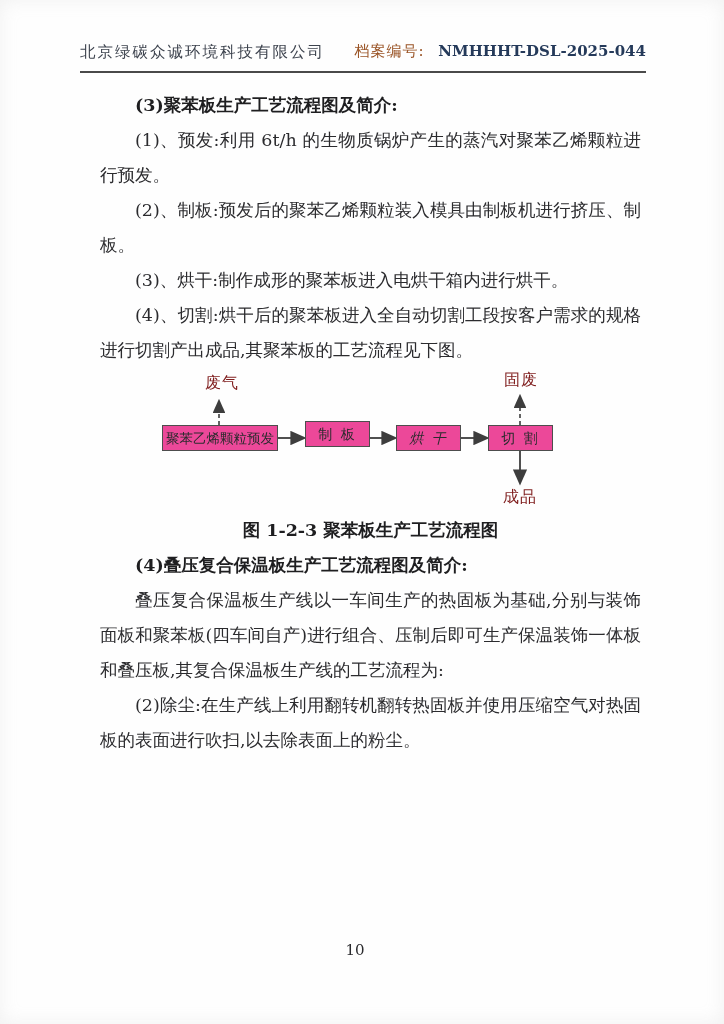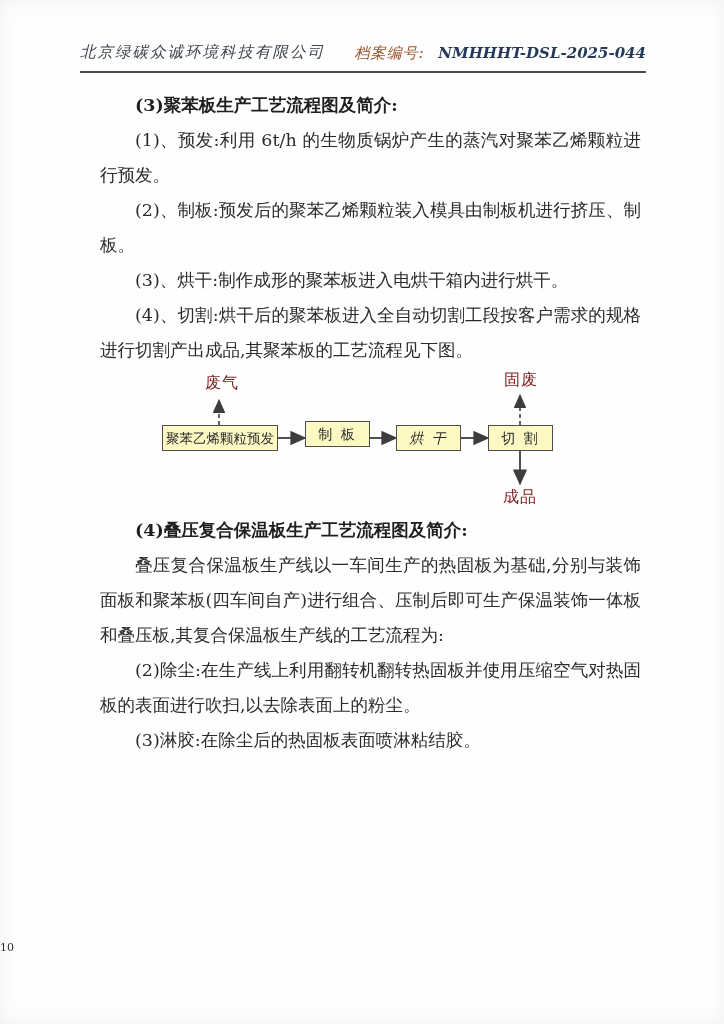--- a/index.html
+++ b/index.html
@@ -21,22 +21,21 @@
   
   .header {
     position: absolute;
     left: 80px;
     top: 42px;
     width: 566px;
     border-bottom: 2px solid #4a4a4a;
     padding-bottom: 8px;
     display: flex;
     justify-content: space-between;
-    align-items: flex-end;
-    font-style: italic;
+    align-items: flex-start;
   }
   .header .company {
     font-size: 15.5px;
     letter-spacing: 2px;
     color: #3d434e;
   }
   .header .file-ref { font-size: 15px; white-space: nowrap; }
   .header .file-label { color: #9a5426; letter-spacing: 1px; }
   .header .file-number { color: #253a5a; font-weight: bold; margin-left: 9px; }
 
@@ -65,21 +64,21 @@
     position: absolute;
     left: 0;
     top: 368px;
     width: 724px;
     height: 148px;
   }
   #diagram svg { position: absolute; left: 0; top: 0; }
   .flow-box {
     position: absolute;
     border: 1.6px solid #4d4d4d;
-    background: #fef9c3;
+    background: #ec4899;
     color: #2b2b2e;
     font-size: 14px;
     line-height: 22px;
     text-align: center;
     white-space: nowrap;
     display: flex;
     align-items: center;
     justify-content: center;
   }
   .flow-label {
@@ -89,21 +88,22 @@
     letter-spacing: 1px;
     white-space: nowrap;
   }
 
   
   .page-number {
     position: absolute;
     top: 941px;
     left: 0;
     width: 710px;
-    font-size: 11px;
+    text-align: center;
+    font-size: 15px;
     color: #2b2b2e;
   }
 </style>
 </head>
 <body>
 
 <div id="page">
 
   <div class="header">
     <span class="company">北京绿碳众诚环境科技有限公司</span>
@@ -144,21 +144,21 @@
     <span class="flow-label" style="left:504px; top:2px;">固废</span>
     <span class="flow-label" style="left:503px; top:119px;">成品</span>
 
     <div class="flow-box" style="left:162px; top:57px; width:114px; height:24px; font-size:13.5px;">聚苯乙烯颗粒预发</div>
     <div class="flow-box" style="left:305px; top:53px; width:63px; height:24px; letter-spacing:2px;">制 板</div>
     <div class="flow-box" style="left:396px; top:57px; width:63px; height:24px; letter-spacing:2px;font-style:italic;">烘 干</div>
     <div class="flow-box" style="left:488px; top:57px; width:63px; height:24px; letter-spacing:2px;">切 割</div>
   </div>
 
   <div id="block2" class="textblock">
+    <p class="caption">图 1-2-3 聚苯板生产工艺流程图</p>
     <p class="heading">(4)叠压复合保温板生产工艺流程图及简介:</p>
     <p>叠压复合保温板生产线以一车间生产的热固板为基础,分别与装饰面板和聚苯板(四车间自产)进行组合、压制后即可生产保温装饰一体板和叠压板,其复合保温板生产线的工艺流程为:</p>
     <p>(2)除尘:在生产线上利用翻转机翻转热固板并使用压缩空气对热固板的表面进行吹扫,以去除表面上的粉尘。</p>
-    <p>(3)淋胶:在除尘后的热固板表面喷淋粘结胶。</p>
   </div>
 
   <div class="page-number">10</div>
 
 </div>
 
 </body></html>

